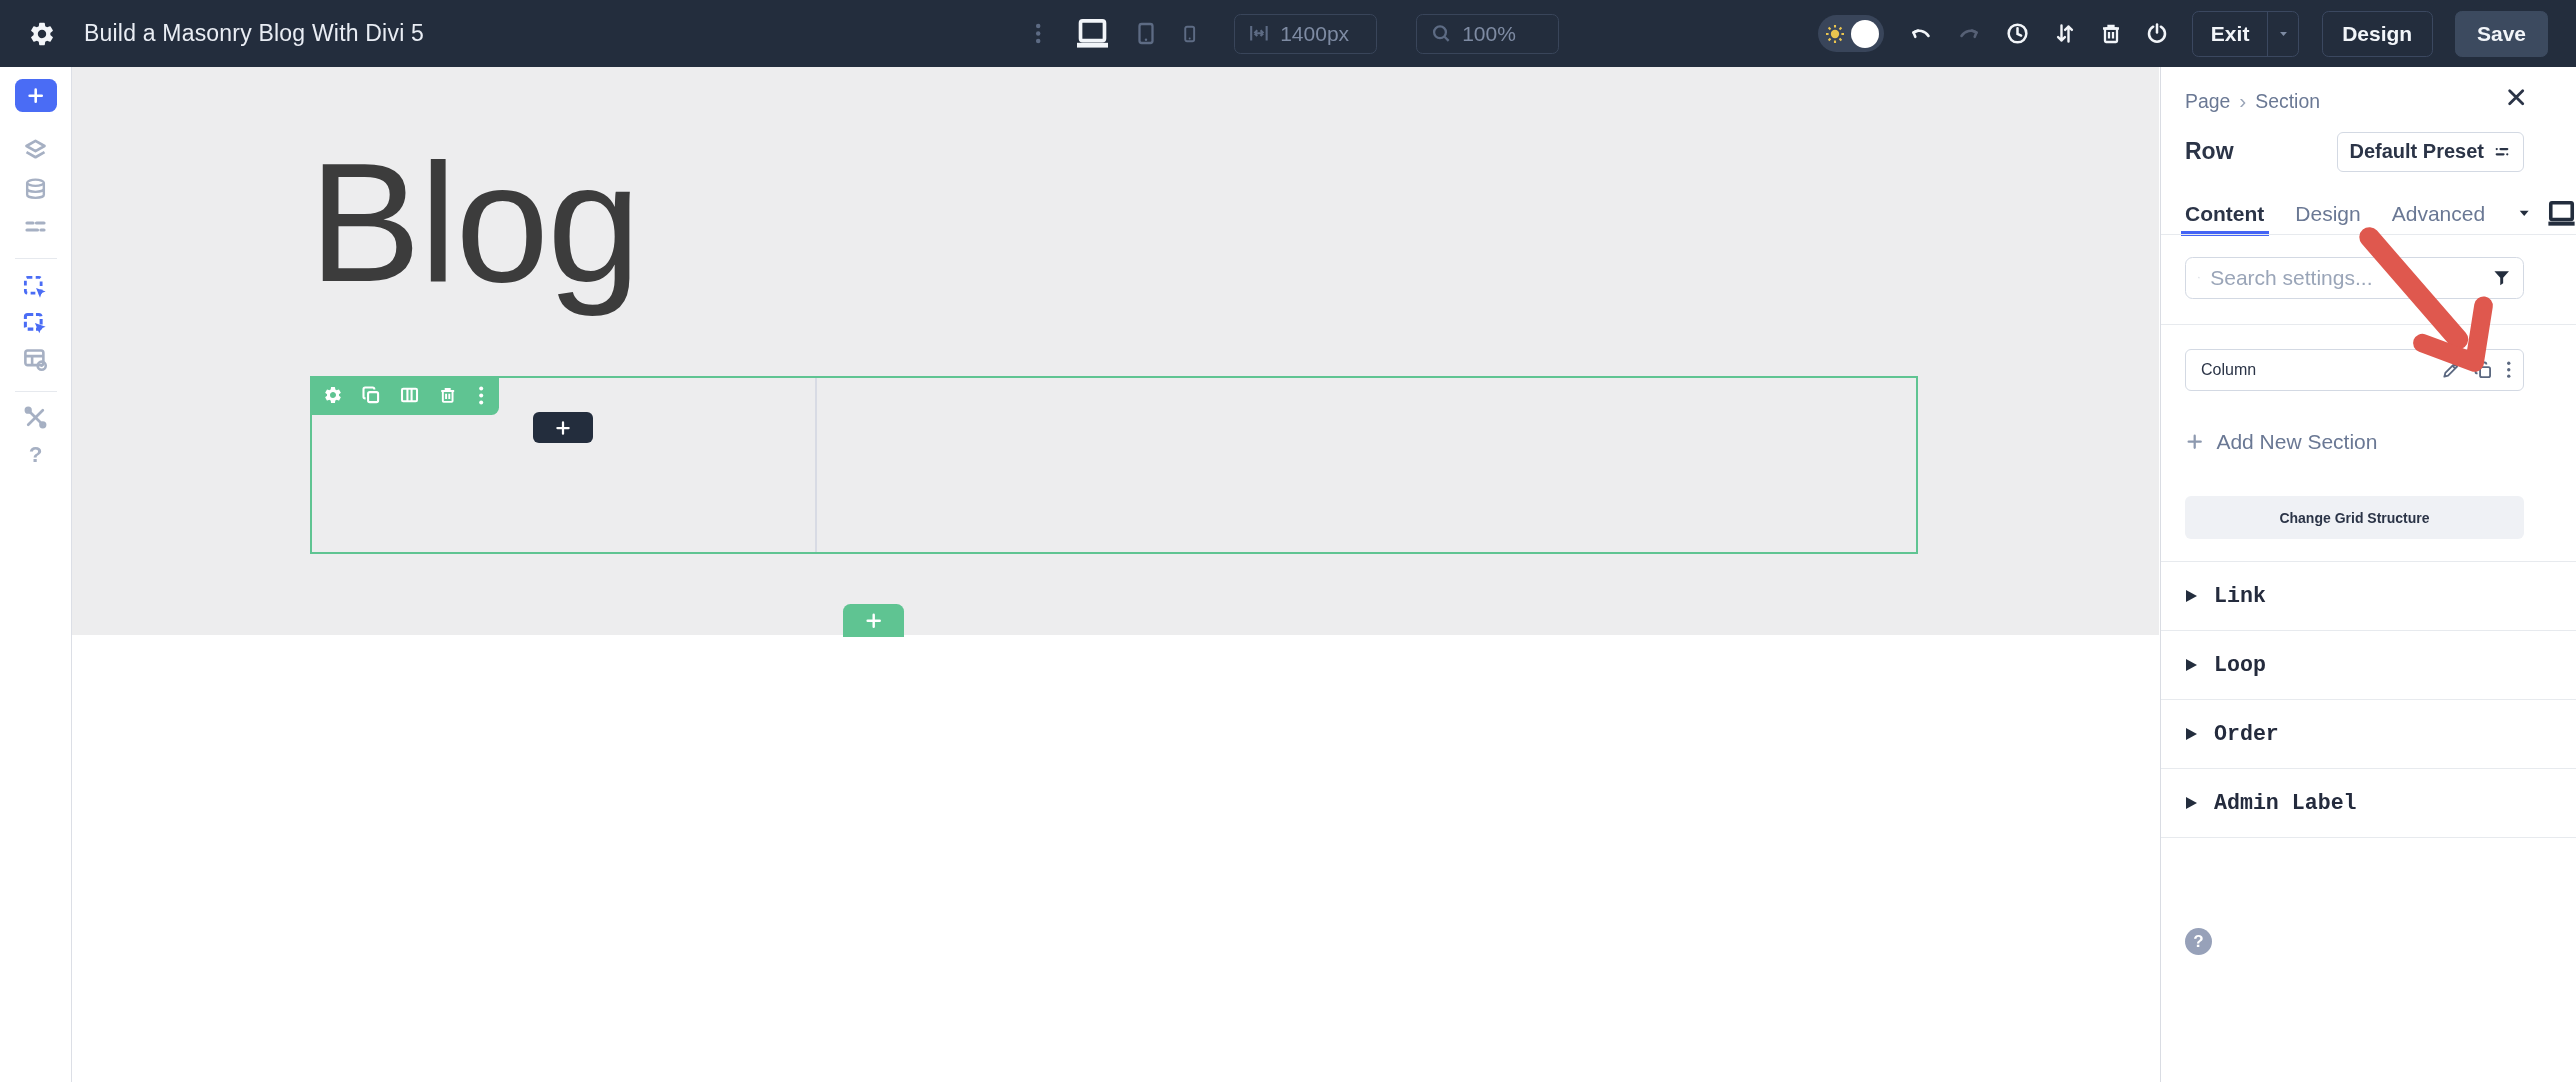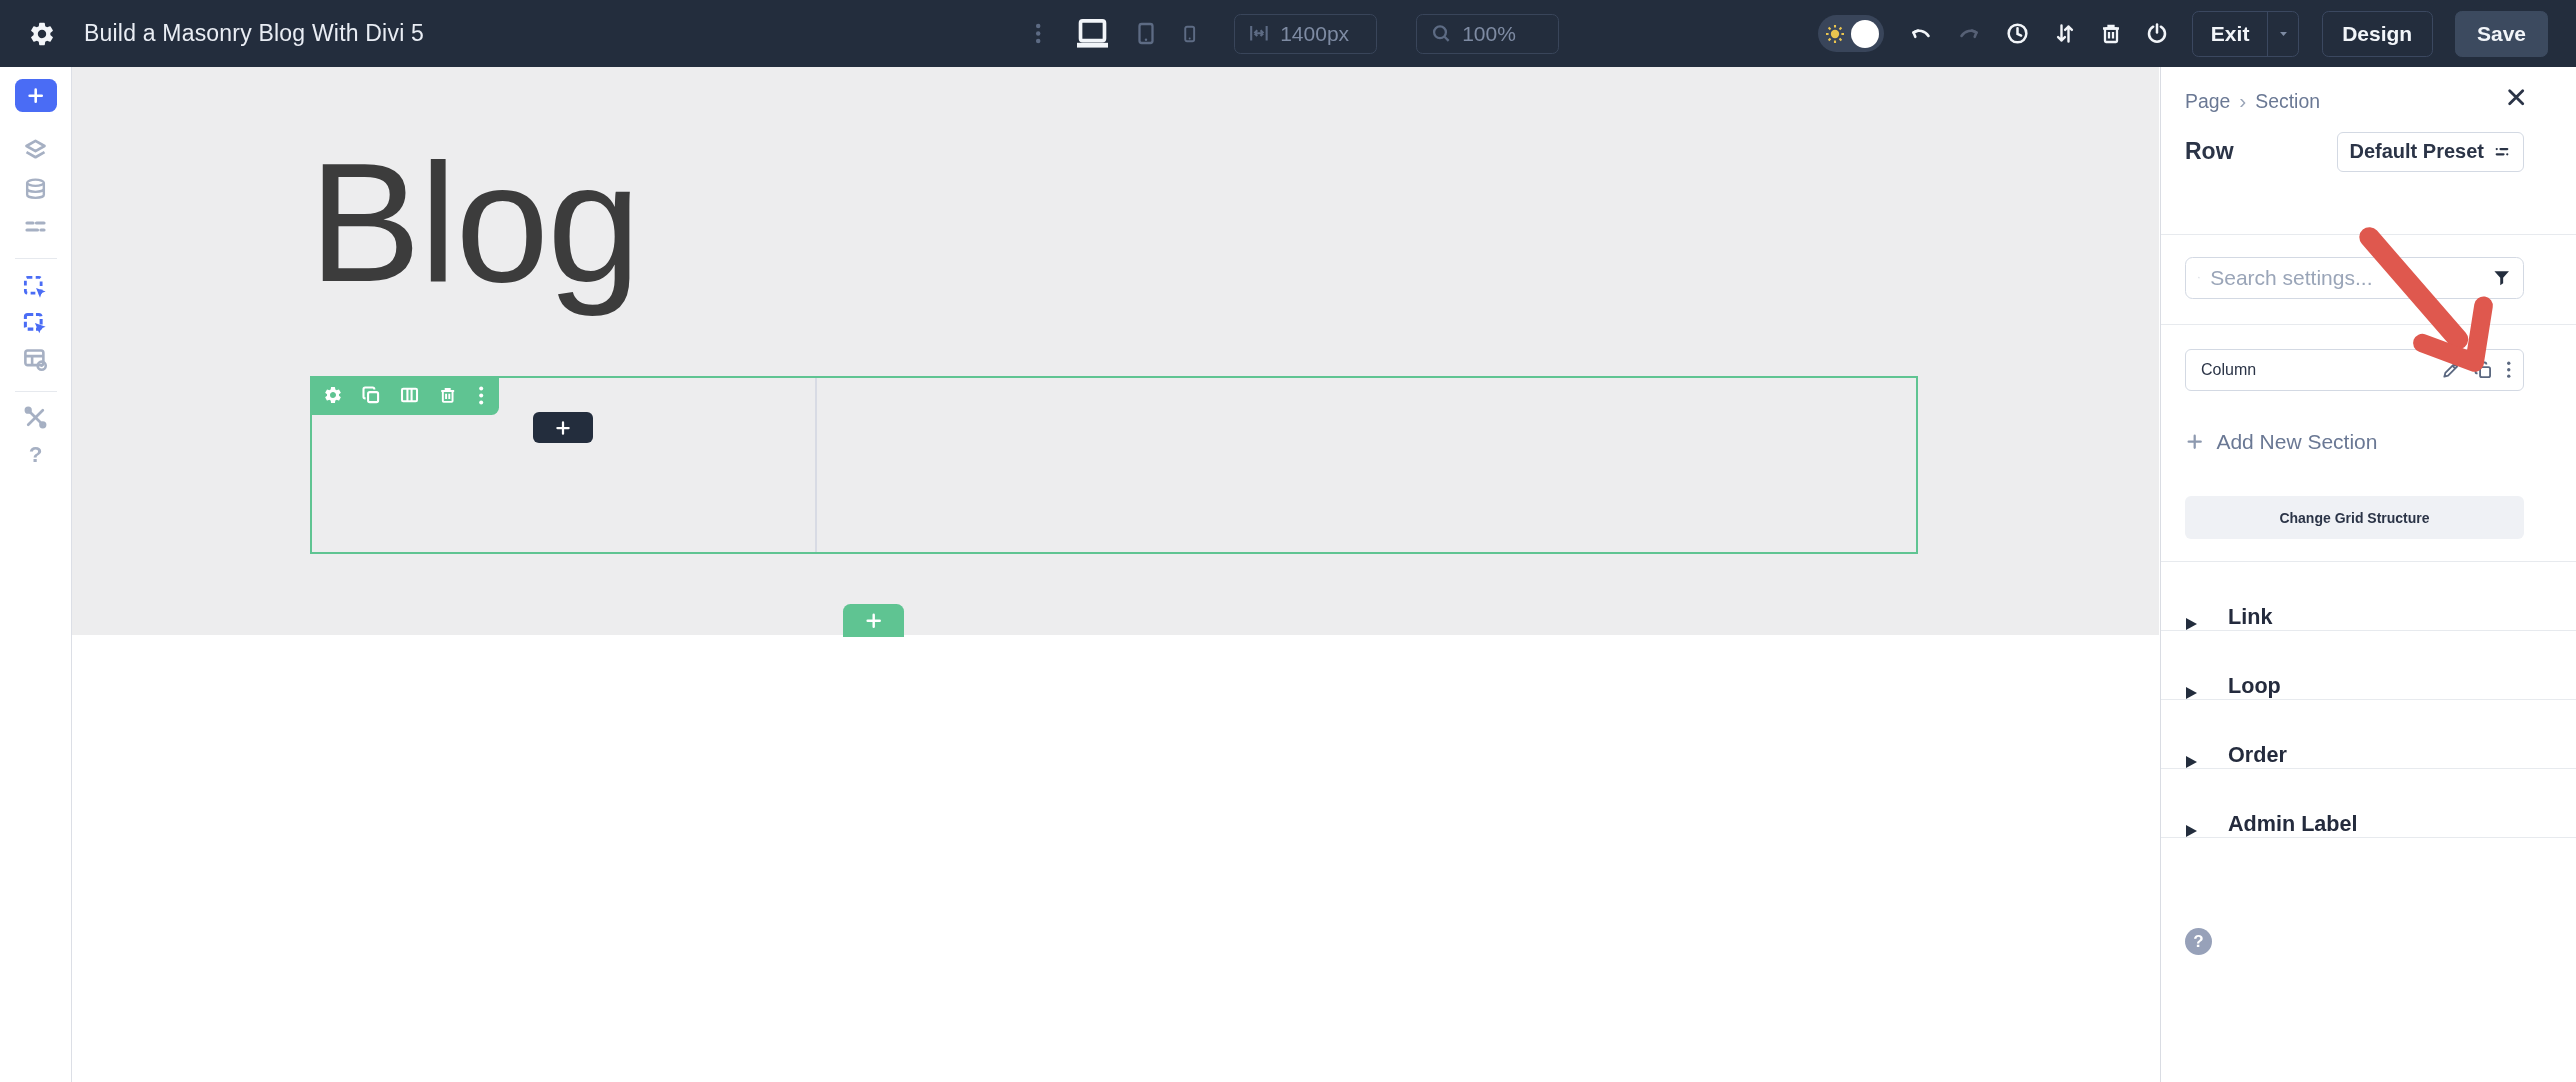--- a/index.html
+++ b/index.html
@@ -114,23 +114,23 @@
   .add-col { top:358px; height:33px; display:flex; align-items:center; gap:12px;
              background:none; border:none; cursor:pointer; font-family:inherit; }
   .add-col .plus { color:#8d99af; display:flex; }
   .add-col .lbl { font-size:21px; color:#6a7894; }
 
   .grid-btn { top:429px; height:43px; background:#eff1f5; border:none; border-radius:6px;
               font-family:inherit; font-size:14px; font-weight:700; color:#2b3447; cursor:pointer;
               display:flex; align-items:center; justify-content:center; width:calc(100% - 76px); }
 
   .accordion { position:absolute; top:494px; left:0; right:0; border-top:1.5px solid #e7eaee; }
-  .acc-item { height:69px; border-bottom:1.5px solid #e7eaee; display:flex; align-items:flex-end;
-              gap:31px; padding-left:25px; width:100%; background:none; border-left:none;
-              border-right:none; border-top:none; cursor:pointer; font-family:Liberation Sans, sans-serif; }
+  .acc-item { height:69px; border-bottom:1.5px solid #e7eaee; display:flex; align-items:center;
+              gap:17px; padding-left:25px; width:100%; background:none; border-left:none;
+              border-right:none; border-top:none; cursor:pointer; font-family:Liberation Mono, monospace; }
   .acc-tri { width:0; height:0; border-left:11.2px solid #232d3d;
              border-top:6.7px solid transparent; border-bottom:6.7px solid transparent; }
   .acc-label { font-size:21.6px; font-weight:700; color:#242b3d; }
 
   .help-badge { position:absolute; top:861px; left:24px; width:27px; height:27px; border-radius:50%;
                 background:#97a1b9; color:#fff; font-size:17px; font-weight:700; border:none; cursor:pointer;
                 display:flex; align-items:center; justify-content:center; }
 
   .arrow-overlay { position:absolute; top:0; left:0; width:2576px; height:1083px;
                    pointer-events:none; z-index:60; }
@@ -384,20 +384,38 @@
   <div class="p-abs row-head">
     <span class="p-title">Row</span>
     <button class="preset-btn">
       <span>Default Preset</span>
       <svg class="ic" width="18" height="18" viewBox="0 0 24 24" fill="none" stroke="currentColor" stroke-width="3" stroke-linecap="round">
           <path d="M5 8h.01M10 8h9M5 15h9M19 15h.01"></path>
         </svg>
     </button>
   </div>
 
+  <div class="p-abs tabs">
+    <button class="tab active">Content</button>
+    <button class="tab">Design</button>
+    <button class="tab">Advanced</button>
+    <span class="tabs-right">
+      <button>
+        <svg class="ic" width="16.4" height="16.4" viewBox="0 0 24 24" fill="currentColor">
+            <path d="M5.5 8.5h13L12 16z"></path>
+          </svg>
+      </button>
+      <button>
+        <svg class="ic" width="31" height="27" viewBox="0 0 26 22" fill="none" stroke="currentColor">
+            <rect x="4" y="2" width="18" height="14" rx="1" stroke-width="3"></rect>
+            <path d="M2 19.5h22" stroke-width="3.4"></path>
+          </svg>
+      </button>
+    </span>
+  </div>
   <div class="p-divider" style="top:167px"></div>
 
   <div class="p-abs search-box">
     <svg class="ic" width="19.4" height="19.4" viewBox="0 0 24 24" fill="none" stroke="#8d99af" stroke-width="2.5">
         <circle cx="11" cy="11" r="6.5"></circle>
         <path d="M15.7 15.7 20.5 20.5"></path>
       </svg>
     <input placeholder="Search settings..." style="">
     <button class="funnel-btn">
       <svg class="ic" width="19.4" height="19.4" viewBox="0 0 24 24" fill="currentColor">

